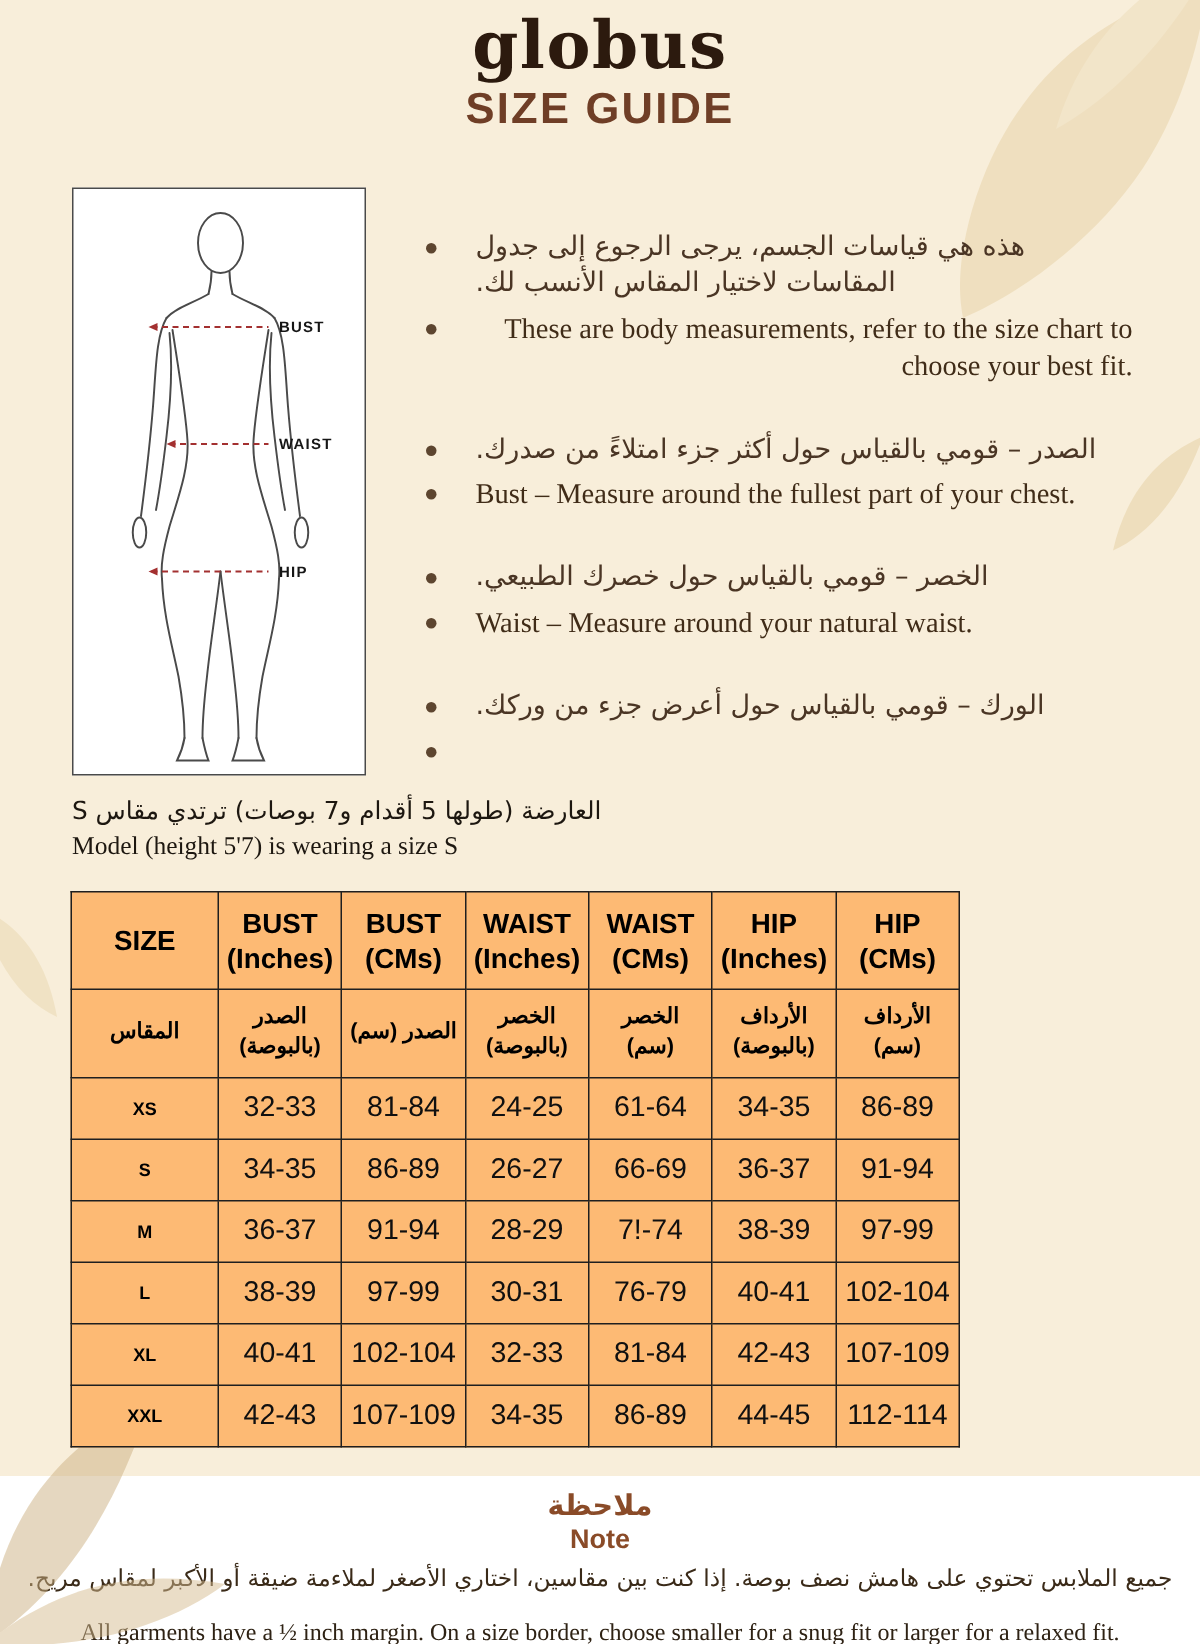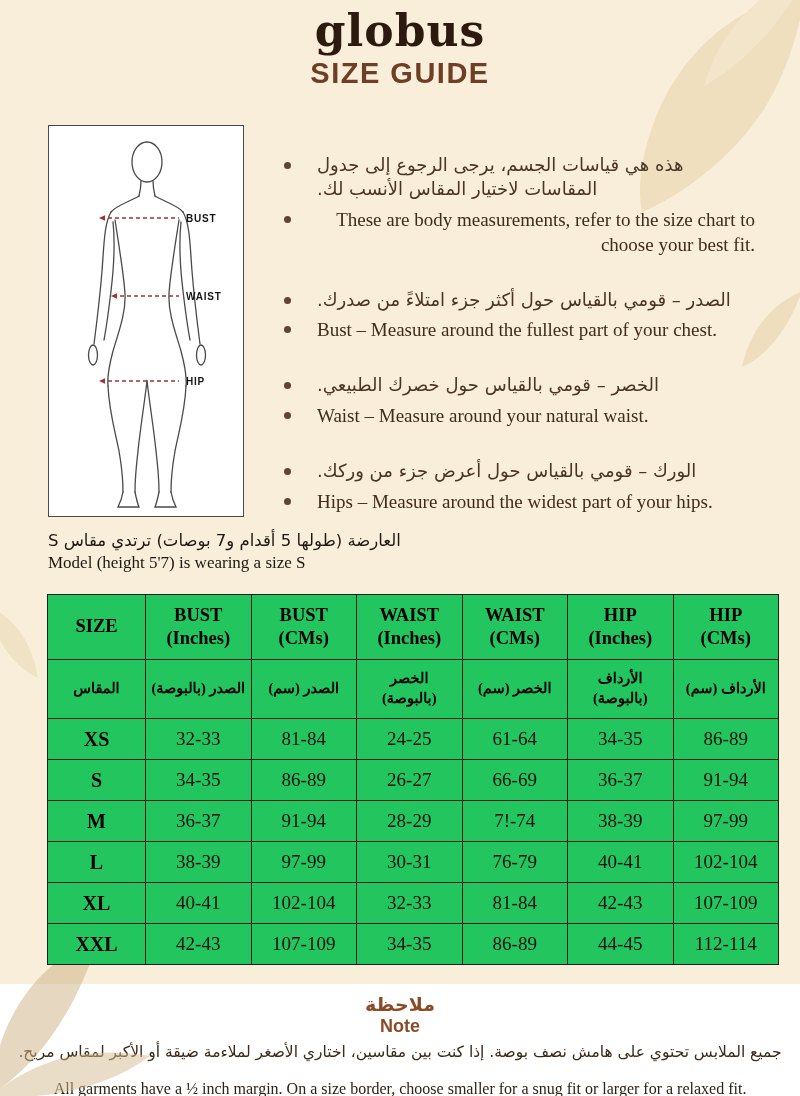--- a/index.html
+++ b/index.html
@@ -42,34 +42,34 @@
   
   .model-note { position:absolute; z-index:2; top:531px; left:48px; }
   .model-ar {
     font-family:"DejaVu Sans", sans-serif; direction:rtl; display:inline-block;
     font-size:16.5px; color:#1d1710;
   }
   .model-en { font-family:"Liberation Serif", serif; font-size:17px; color:#1d1710; margin-top:3px; }
 
   
   .size-table {
-    position:absolute; z-index:2; top:594px; left:47px; width:732px;
-    border-collapse:collapse; table-layout:fixed; background:#22c55e;
-    font-family:Liberation Serif, serif;
+    position:absolute; z-index:2; top:594px; left:47px; width:593px;
+    border-collapse:collapse; table-layout:fixed; background:#fdba74;
+    font-family:Liberation Sans, sans-serif;
   }
   .size-table th, .size-table td {
     border:1px solid #1f1f1f; text-align:center; vertical-align:middle; padding:0;
   }
   .size-table thead tr.hdr-en th { height:64px; font-size:18.5px; font-weight:700; color:#000; line-height:1.25; }
   .size-table thead tr.hdr-ar th {
     height:54px; font-size:14.5px; font-weight:700; color:#000;
     direction:rtl; line-height:1.35; padding:2px 5px;
   }
   .size-table tbody td { height:40px; font-size:19px; color:#101010; }
-  .size-table tbody td.size-cell { font-weight:700; font-size:20px; color:#000; }
+  .size-table tbody td.size-cell { font-weight:700; font-size:12px; color:#000; }
 
   
   .note-band {
     position:absolute; left:0; right:0; bottom:0; height:112px;
     background:#ffffff; text-align:center; box-sizing:border-box; padding-top:9px;
   }
   .note-h-ar { font-family:"DejaVu Sans", sans-serif; font-weight:700; font-size:19px; color:#8a4b28; }
   .note-h-en { font-family:"Liberation Sans", sans-serif; font-weight:700; font-size:18px; color:#8a4b28; margin-top:1px; }
   .note-ar { font-family:"DejaVu Sans", sans-serif; direction:rtl; font-size:15.5px; color:#3a2a18; margin-top:6px; }
   .note-en { font-family:"Liberation Serif", serif; font-size:16px; color:#2e2214; margin-top:19px; }
@@ -168,21 +168,20 @@
           <p class="inst-text en">Waist – Measure around your natural waist.</p>
         </div>
       </div>
       <div class="inst-group">
         <div class="inst-line">
           <span class="dot"></span>
           <p class="inst-text ar" lang="ar">الورك – قومي بالقياس حول أعرض جزء من وركك.</p>
         </div>
         <div class="inst-line">
           <span class="dot"></span>
-          <p class="inst-text en">Hips – Measure around the widest part of your hips.</p>
         </div>
       </div>
     </div>
   </div>
 
   <div class="model-note">
     <div class="model-ar" lang="ar">العارضة (طولها 5 أقدام و7 بوصات) ترتدي مقاس S</div>
     <div class="model-en">Model (height 5'7) is wearing a size S</div>
   </div>
 

